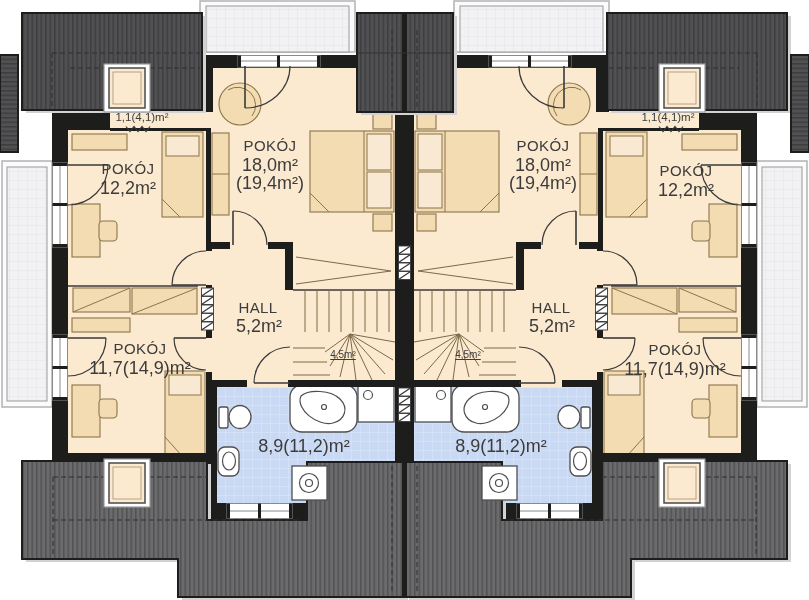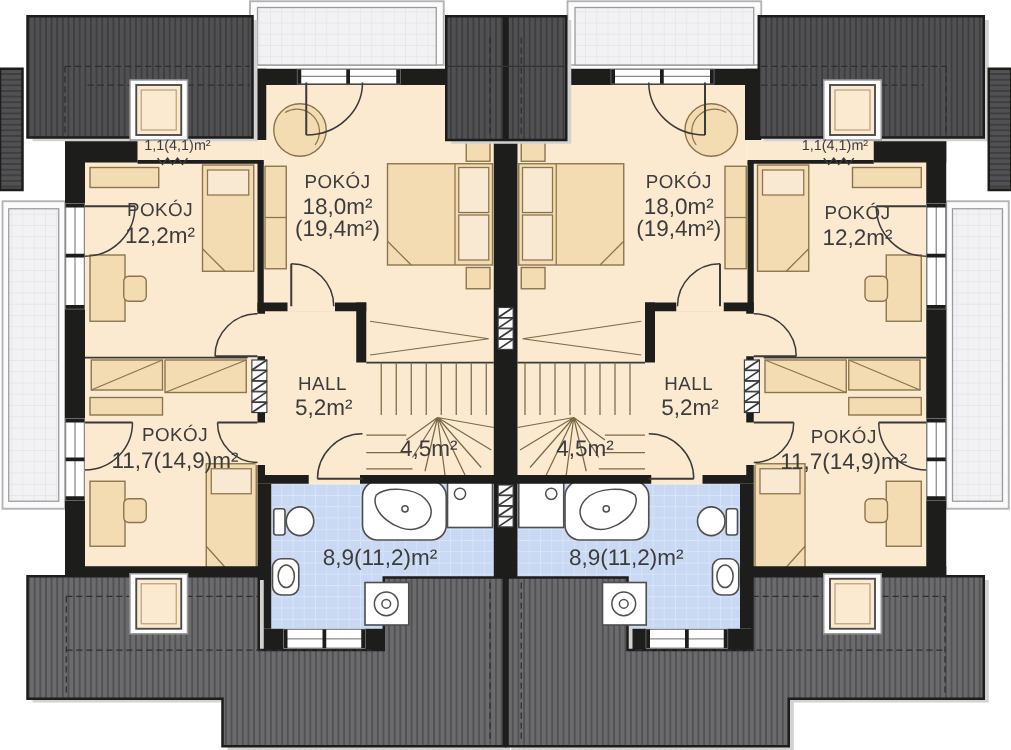--- a/index.html
+++ b/index.html
@@ -27,21 +27,21 @@
   .dash{stroke:#2e2e30;stroke-width:1;stroke-dasharray:5,3;fill:none;}
   .shadow{fill:#d2d2d2;}
   .vent{fill:#fff;stroke:#3a3a3a;stroke-width:0.9;}
   .ventline{stroke:#3a3a3a;stroke-width:1.4;}
   .zig{fill:none;stroke:#3a3a3a;stroke-width:1.2;}
   
   .lbl{position:absolute;transform:translateX(-50%);color:var(--text,#3c3c3c);
        white-space:nowrap;text-align:left;line-height:1;}
   .name{font-size:15px;letter-spacing:.4px;}
   .area{font-size:18px;}
-  .area15{font-size:18px;}
+  .area15{font-size:10px;text-decoration:underline;}
   .small{font-size:11.5px;}
 </style>
 </head>
 <body>
 
 <div class="plan">
 <svg width="809" height="600" viewBox="0 0 809 600">
   <defs>
     <pattern id="roofD" width="4.5" height="8" patternUnits="userSpaceOnUse">
       <rect width="4.5" height="8" fill="#515153"></rect>

